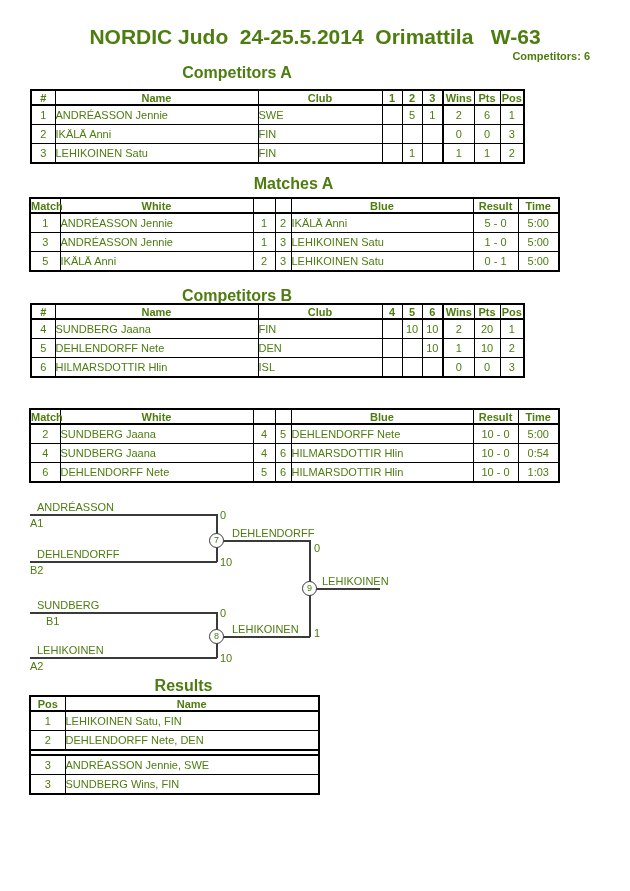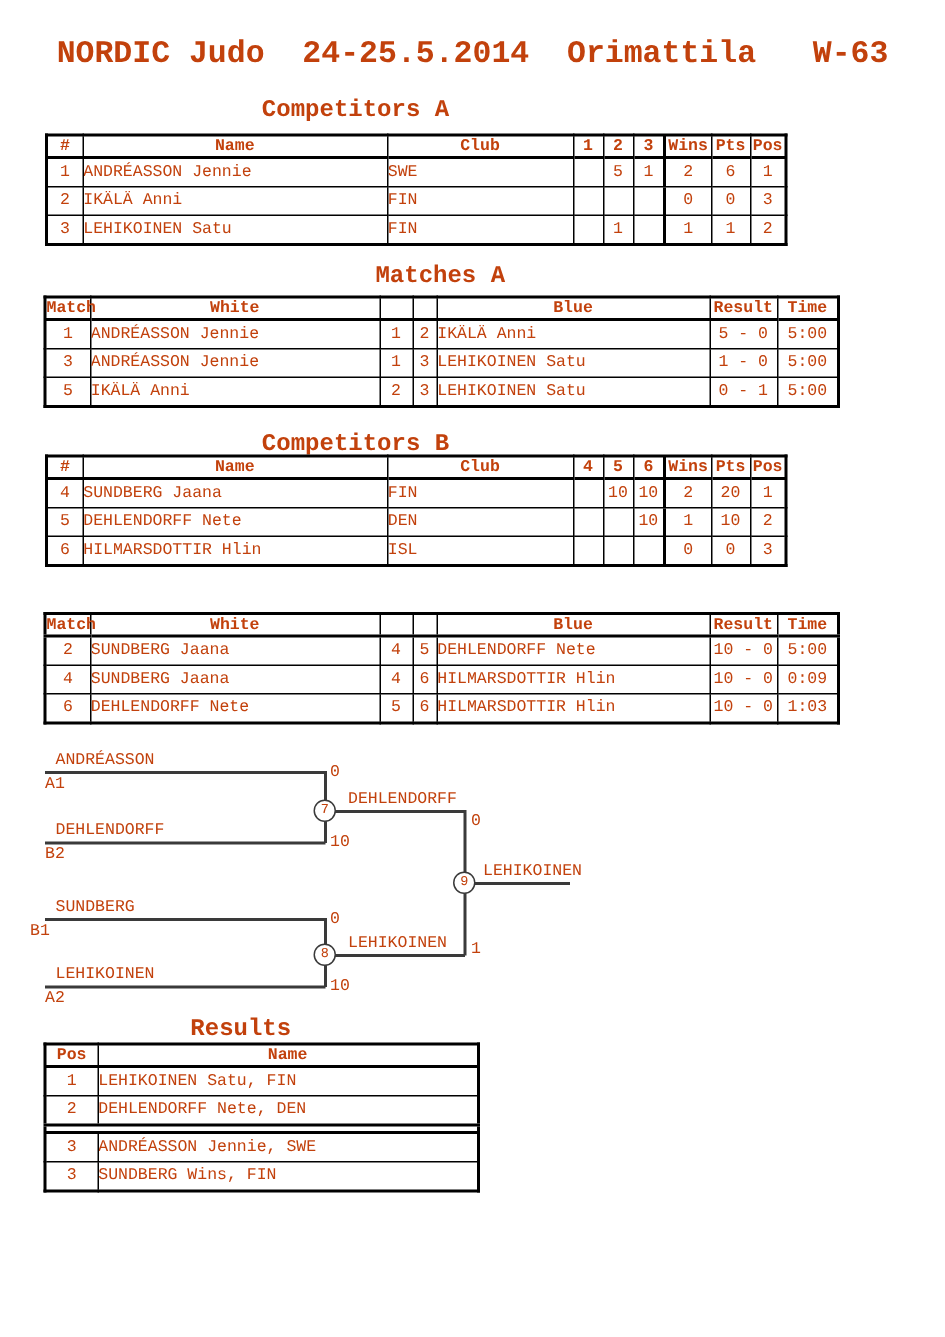--- a/index.html
+++ b/index.html
@@ -1,18 +1,18 @@
 <!DOCTYPE html>
 <html><head>
 <meta charset="utf-8">
 <style>
   html,body { margin:0; padding:0; background:#fff; }
   .page {
     position:relative; width:630px; height:891px; background:#fff;
-    font-family:Liberation Mono, monospace; color:#c2410c; overflow:hidden;
+    font-family:Liberation Sans, sans-serif; color:#4d7c0f; overflow:hidden;
   }
   .abs { position:absolute; }
   .page-title {
     left:0; top:25px; width:630px; text-align:center;
     font-size:21px; font-weight:bold; white-space:pre;
   }
   .comp-count {
     left:330px; top:50px; width:260px; text-align:right;
     font-size:11px; font-weight:bold;
   }
@@ -43,20 +43,21 @@
     border-radius:50%; background:#fff; text-align:center; line-height:13px;
     font-size:9px; z-index:2;
   }
 </style>
 </head>
 <body>
 
 <div class="page">
 
   <div class="abs page-title">NORDIC Judo  24-25.5.2014  Orimattila   W-63</div>
+  <div class="abs comp-count">Competitors: 6</div>
 
   <div class="abs sec-title" style="left:30px;top:64px;width:414px;">Competitors A</div>
   <table class="tbl" style="left:30px;top:89px;width:493px;">
     <colgroup>
         <col style="width:24px">
         <col style="width:203px">
         <col style="width:124px">
         <col style="width:20px">
         <col style="width:20px">
         <col style="width:21px">
@@ -261,21 +262,21 @@
         <td class="c">10 - 0</td>
         <td class="c">5:00</td>
       </tr>
       <tr>
         <td class="c">4</td>
         <td class="l">SUNDBERG Jaana</td>
         <td class="c">4</td>
         <td class="c">6</td>
         <td class="l">HILMARSDOTTIR Hlin</td>
         <td class="c">10 - 0</td>
-        <td class="c">0:09</td>
+        <td class="c">0:54</td>
       </tr>
       <tr>
         <td class="c">6</td>
         <td class="l">DEHLENDORFF Nete</td>
         <td class="c">5</td>
         <td class="c">6</td>
         <td class="l">HILMARSDOTTIR Hlin</td>
         <td class="c">10 - 0</td>
         <td class="c">1:03</td>
       </tr>
@@ -303,33 +304,33 @@
 
     <div class="blabel" style="left:37px;top:501px;">ANDRÉASSON</div>
     <div class="bseed" style="left:30px;top:517px;">A1</div>
     <div class="bscore" style="left:220px;top:509px;">0</div>
     <div class="blabel" style="left:37px;top:548px;">DEHLENDORFF</div>
     <div class="bseed" style="left:30px;top:564px;">B2</div>
     <div class="bscore" style="left:220px;top:556px;">10</div>
     <div class="blabel" style="left:232px;top:527px;">DEHLENDORFF</div>
 
     <div class="blabel" style="left:37px;top:599px;">SUNDBERG</div>
-    <div class="bseed" style="left:20px;top:615px;">B1</div>
+    <div class="bseed" style="left:46px;top:615px;">B1</div>
     <div class="bscore" style="left:220px;top:607px;">0</div>
     <div class="blabel" style="left:37px;top:644px;">LEHIKOINEN</div>
     <div class="bseed" style="left:30px;top:660px;">A2</div>
     <div class="bscore" style="left:220px;top:652px;">10</div>
     <div class="blabel" style="left:232px;top:623px;">LEHIKOINEN</div>
 
     <div class="bscore" style="left:314px;top:542px;">0</div>
     <div class="bscore" style="left:314px;top:627px;">1</div>
     <div class="blabel" style="left:322px;top:575px;">LEHIKOINEN</div>
   </div>
 
-  <div class="abs sec-title" style="left:16px;top:677px;width:289px;">Results</div>
+  <div class="abs sec-title" style="left:39px;top:677px;width:289px;">Results</div>
   <table class="tbl" style="left:29px;top:695px;width:289px;">
     <colgroup>
         <col style="width:35px">
         <col style="width:254px">
       </colgroup>
     <thead>
       <tr>
         <th class="c">Pos</th>
         <th class="c">Name</th>
       </tr>

